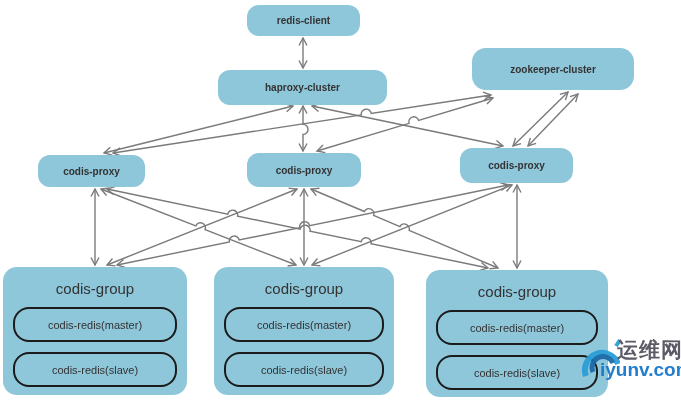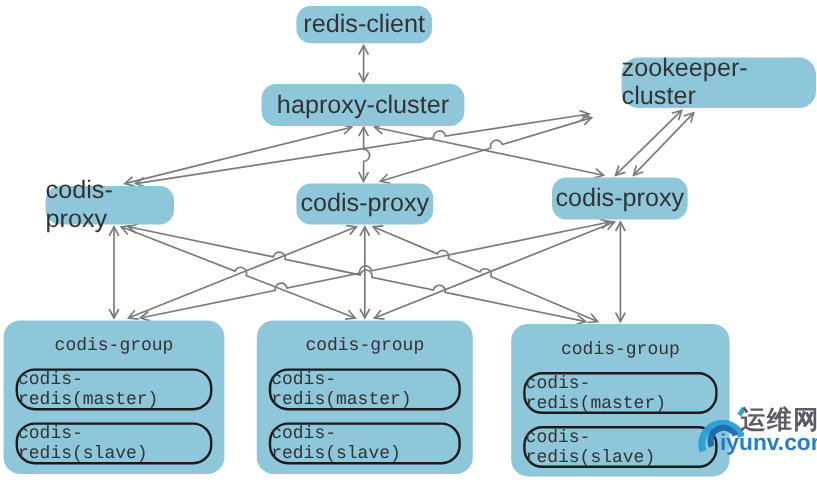--- a/index.html
+++ b/index.html
@@ -18,42 +18,41 @@
     font-family:"Liberation Sans", sans-serif;
     color:var(--label-text);
   }
   #canvas{position:relative;width:681px;height:404px;overflow:hidden;background:var(--background);}
   #edge-layer{position:absolute;left:0;top:0;width:681px;height:404px;z-index:0;}
   .node{
     position:absolute;z-index:1;
     background:var(--node-fill);
     border-radius:12px;
     display:flex;align-items:center;justify-content:center;
-    font-size:21px;color:var(--label-text);
+    font-size:10px;color:var(--label-text);font-weight:bold;
   }
   .group{
     position:absolute;z-index:1;
     background:var(--node-fill);
     border-radius:14px;
     box-sizing:border-box;
     padding:8px 10px 4px 10px;
-    font-family:Liberation Mono, monospace;
   }
   .group-title{
     text-align:center;font-size:15px;line-height:28px;height:32px;
     color:var(--label-text);
   }
   .inner-node{
     box-sizing:border-box;
     height:35px;margin:0 0 10px 0;
     background:var(--node-fill);
     border:2px solid var(--inner-border);
     border-radius:16px;
     display:flex;align-items:center;justify-content:center;
-    font-size:15px;color:var(--label-text);
+    font-size:11px;color:var(--label-text);
   }
   .watermark{position:absolute;z-index:2;left:578px;top:328px;width:103px;height:58px;opacity:.95;}
   .wm-logo{position:absolute;left:0;top:4px;}
   .wm-cn{
     position:absolute;left:39px;top:8px;
     font-size:21px;font-weight:bold;letter-spacing:1px;
     color:var(--watermark-dark);white-space:nowrap;
   }
   .wm-url{
     position:absolute;left:22px;top:31px;
@@ -94,21 +93,21 @@
   </svg>
 
   <div class="node" style="left:247px;top:5px;width:113px;height:31px;">
     <span>redis-client</span>
   </div>
 
   <div class="node" style="left:218px;top:70px;width:169px;height:35px;border-radius:12px;">
     <span>haproxy-cluster</span>
   </div>
 
-  <div class="node" style="left:518px;top:48px;width:162px;height:42px;border-radius:14px;">
+  <div class="node" style="left:472px;top:48px;width:162px;height:42px;border-radius:14px;">
     <span>zookeeper-cluster</span>
   </div>
 
   <div class="node" style="left:38px;top:155px;width:107px;height:32px;">
     <span>codis-proxy</span>
   </div>
 
   <div class="node" style="left:247px;top:153px;width:114px;height:34px;">
     <span>codis-proxy</span>
   </div>

